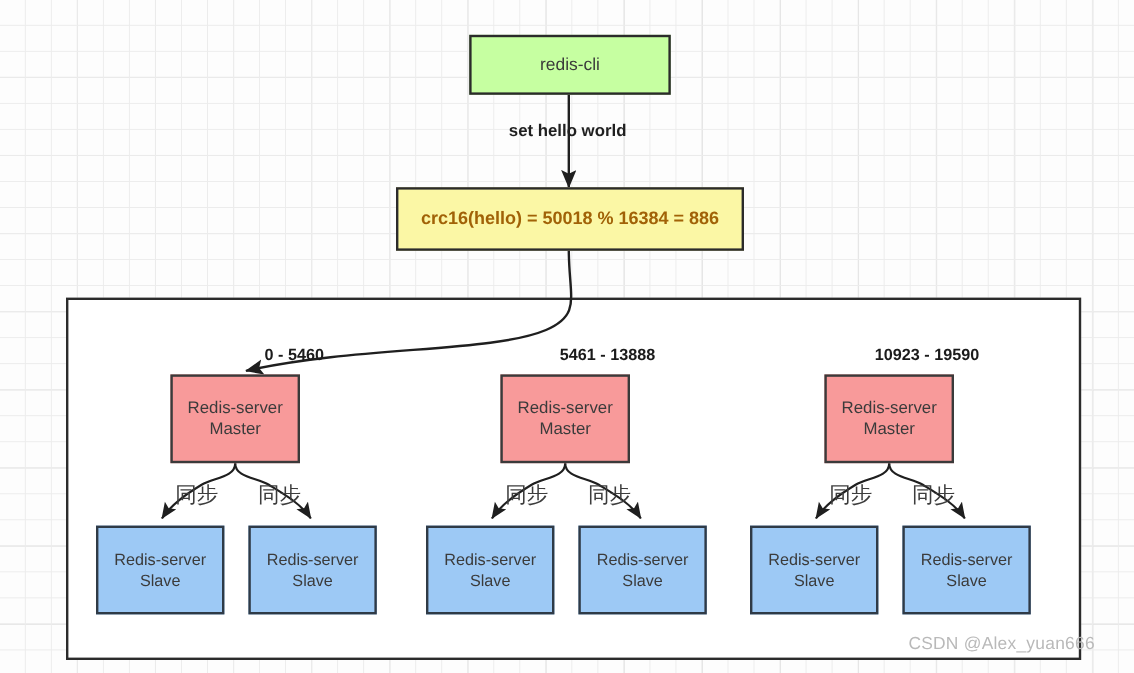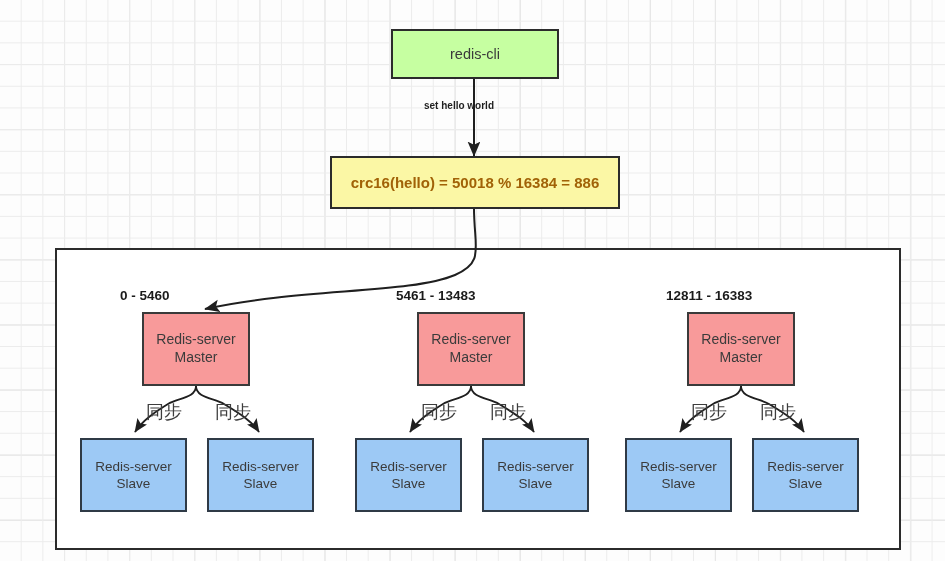--- a/index.html
+++ b/index.html
@@ -64,32 +64,32 @@
     font-size: 13.5px;
   }
   .outer-box {
     position: absolute;
     box-sizing: border-box;
     background: #ffffff;
     border: 2px solid #2b2b2b;
   }
   .edge-label {
     position: absolute;
-    font-size: 10px;
+    font-size: 14px;
     font-weight: bold;
     color: #1f1f1f;
     white-space: nowrap;
   }
   .slot-label {
     position: absolute;
     font-size: 13.5px;
     font-weight: bold;
     color: #1b1b1b;
     white-space: nowrap;
-    text-align: left;
+    text-align: right;
   }
   .sync-label {
     position: absolute;
     font-size: 18px;
     color: #3d3d3d;
     white-space: nowrap;
   }
   .watermark {
     position: absolute;
     font-size: 14.5px;
@@ -155,21 +155,21 @@
     </span>
   </div>
 
   <div class="node node-slave" style="left:207px; top:438px; width:107px; height:74px;">
     <span>
       <span>Redis-server</span><br>
       <span>Slave</span>
     </span>
   </div>
 
-  <div class="slot-label" style="left:396px; top:288px; width:150px;">5461 - 13483</div>
+  <div class="slot-label" style="left:396px; top:288px; width:150px;">5461 - 13888</div>
 
   <div class="node node-master" style="left:417px; top:312px; width:108px; height:74px;">
     <span>
       <span>Redis-server</span><br>
       <span>Master</span>
     </span>
   </div>
 
   <div class="sync-label" style="left:421px; top:400px;">同步</div>
   <div class="sync-label" style="left:490px; top:400px;">同步</div>
@@ -181,21 +181,21 @@
     </span>
   </div>
 
   <div class="node node-slave" style="left:482px; top:438px; width:107px; height:74px;">
     <span>
       <span>Redis-server</span><br>
       <span>Slave</span>
     </span>
   </div>
 
-  <div class="slot-label" style="left:666px; top:288px; width:150px;">12811 - 16383</div>
+  <div class="slot-label" style="left:666px; top:288px; width:150px;">10923 - 19590</div>
 
   <div class="node node-master" style="left:687px; top:312px; width:108px; height:74px;">
     <span>
       <span>Redis-server</span><br>
       <span>Master</span>
     </span>
   </div>
 
   <div class="sync-label" style="left:691px; top:400px;">同步</div>
   <div class="sync-label" style="left:760px; top:400px;">同步</div>
@@ -207,14 +207,15 @@
     </span>
   </div>
 
   <div class="node node-slave" style="left:752px; top:438px; width:107px; height:74px;">
     <span>
       <span>Redis-server</span><br>
       <span>Slave</span>
     </span>
   </div>
 
+  <div class="watermark" style="left:757px; top:529px;">CSDN @Alex_yuan666</div>
 
 </div>
 
 </body></html>

